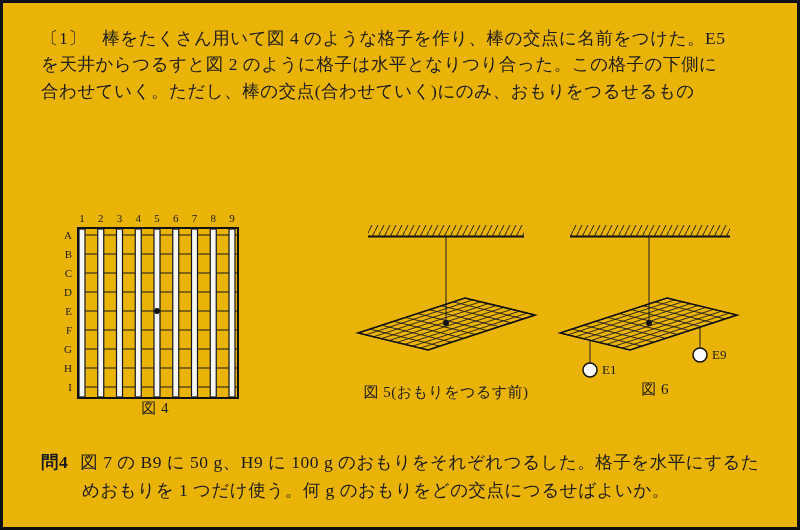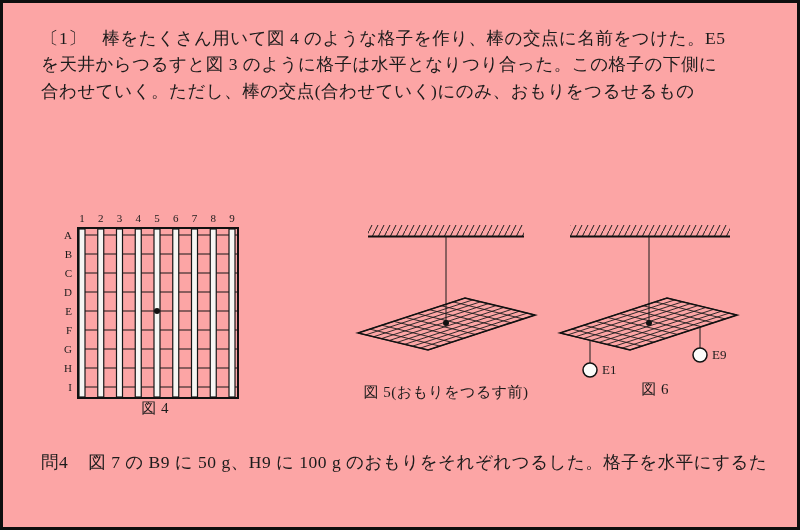--- a/index.html
+++ b/index.html
@@ -1,24 +1,24 @@
 <!DOCTYPE html>
 <html><head>
 <meta charset="utf-8">
 <style>
   html,body{margin:0;padding:0;background:#e9e9e9;}
-  .page{position:relative;width:800px;height:530px;box-sizing:border-box;background:#fca5a5;
+  .page{position:relative;width:800px;height:530px;box-sizing:border-box;background:#eab308;
         border:3px solid #0e0e0e;overflow:hidden;color:#1b1b1b;
         font-family:"Liberation Serif","DejaVu Serif",serif;}
   .intro{position:absolute;left:38px;top:22px;width:745px;font-size:17.5px;line-height:26.4px;letter-spacing:.5px;}
   .intro .line{white-space:nowrap;}
   .prob-label{margin-right:16px;}
   .question{position:absolute;left:38px;top:446px;font-size:17.5px;line-height:27.5px;letter-spacing:.5px;}
   .question .line{white-space:nowrap;}
-  .q-label{font-weight:normal;margin-right:20px;}
+  .q-label{font-weight:bold;margin-right:12px;}
   .line2{padding-left:41px;}
   svg.figs{position:absolute;left:0;top:0;}
   svg text{font-family:"Liberation Serif","DejaVu Serif",serif;fill:#1b1b1b;}
   .axis-label{font-size:11px;}
   .caption{font-size:15px;letter-spacing:.5px;}
   .weight-label{font-size:13px;}
   .pgrid line{stroke:#1c1c1c;stroke-width:.9;}
   .lattice line{stroke:#161616;stroke-width:1;}
   .lattice .bar{fill:#f6f6f3;stroke:#161616;stroke-width:1.2;}
   .string{stroke:#1b1b1b;stroke-width:1;}
@@ -26,21 +26,21 @@
   .ceil-line{stroke:#111;stroke-width:2;}
   .weight-ring{fill:#fcfcfa;stroke:#111;stroke-width:1.5;}
 </style>
 </head>
 <body>
 
 <div class="page">
 
   <div class="intro">
     <div class="line"><span class="prob-label">〔1〕</span><span>棒をたくさん用いて図 4 のような格子を作り、棒の交点に名前をつけた。E5</span></div>
-    <div class="line">を天井からつるすと図 3 のように格子は水平となりつり合った。この格子の下側に</div>
+    <div class="line">を天井からつるすと図 2 のように格子は水平となりつり合った。この格子の下側に</div>
     <div class="line">合わせていく。ただし、棒の交点(合わせていく)にのみ、おもりをつるせるもの</div>
   </div>
 
   <svg class="figs" width="800" height="530" viewBox="0 0 800 530">
     <defs>
       <pattern id="hatch" width="6" height="12" patternUnits="userSpaceOnUse">
         <line x1="0" y1="12" x2="6" y2="0" stroke="#1c1c1c" stroke-width="1"></line>
       </pattern>
     </defs>
 
@@ -159,15 +159,16 @@
       <line class="string" x1="697" y1="324" x2="697" y2="345"></line>
       <circle class="weight-ring" cx="697" cy="352" r="7"></circle>
       <text class="weight-label" x="709" y="356">E9</text>
 
       <text class="caption" x="652" y="391" text-anchor="middle">図 6</text>
     </g>
   </svg>
 
   <div class="question">
     <div class="line"><span class="q-label">問4</span><span>図 7 の B9 に 50 g、H9 に 100 g のおもりをそれぞれつるした。格子を水平にするた</span></div>
+    <div class="line line2">めおもりを 1 つだけ使う。何 g のおもりをどの交点につるせばよいか。</div>
   </div>
 
 </div>
 
 </body></html>

